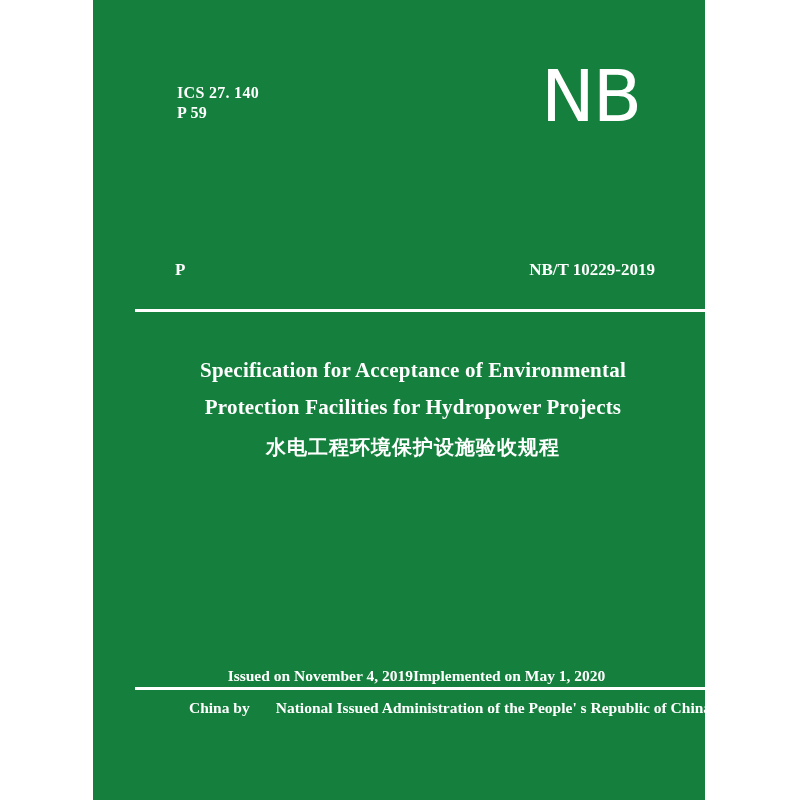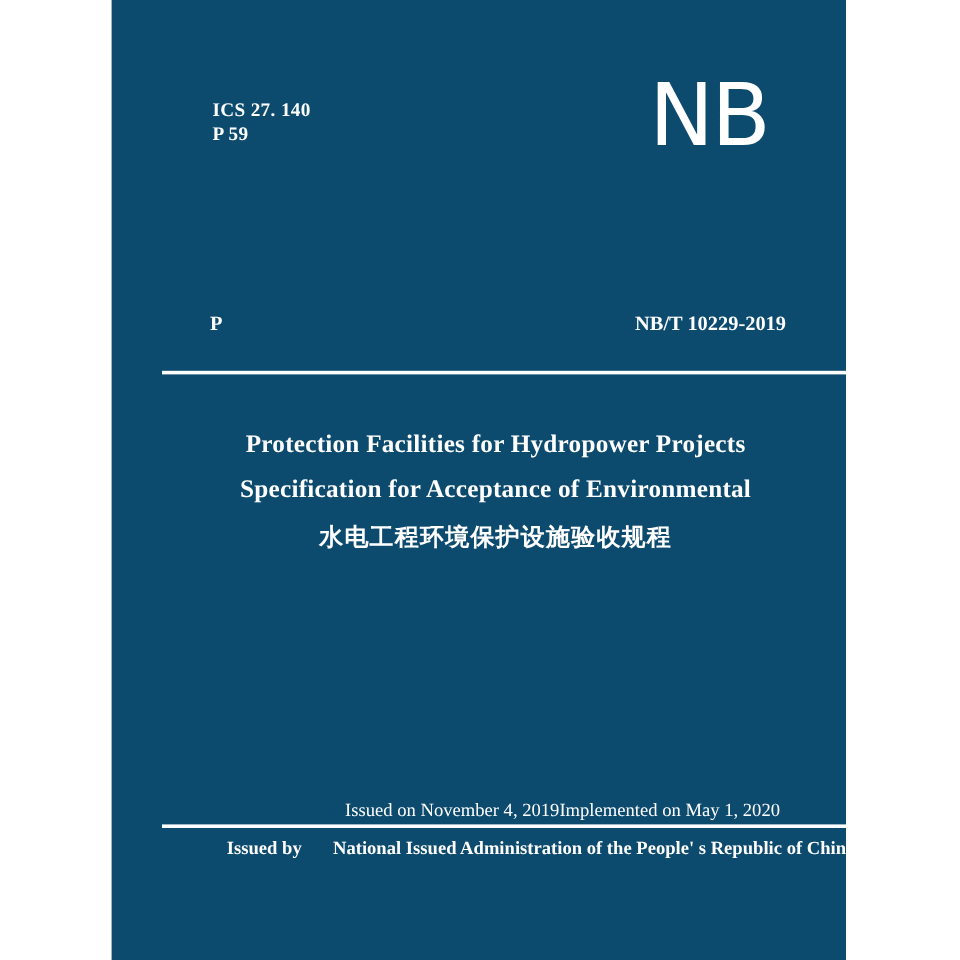--- a/index.html
+++ b/index.html
@@ -16,21 +16,21 @@
     width: 800px;
     height: 800px;
     background: #FFFFFF;
   }
   .cover {
     position: absolute;
     left: 93px;
     top: 0;
     width: 612px;
     height: 800px;
-    background: #0c4a6e;
+    background: #15803d;
     color: #FFFFFF;
   }
   .ics-block {
     position: absolute;
     left: 84px;
     top: 83px;
     font-size: 16px;
     font-weight: bold;
     line-height: 20px;
     letter-spacing: 0.3px;
@@ -99,23 +99,23 @@
     font-size: 20px;
     margin-top: 8px;
     letter-spacing: 1px;
   }
   .dates-row {
     position: absolute;
     left: 90px;
     right: 55px;
     top: 667px;
     display: flex;
-    justify-content: flex-end;
+    justify-content: center;
     font-size: 15.5px;
-    font-weight: normal;
+    font-weight: bold;
   }
   .issuer-row {
     position: absolute;
     left: 96px;
     right: 20px;
     top: 699px;
     font-size: 15.5px;
     font-weight: bold;
     white-space: nowrap;
   }
@@ -136,30 +136,30 @@
 
 
     <div class="num-row">
       <span>P</span>
       <span>NB/T 10229-2019</span>
     </div>
 
     <div class="rule rule-top"></div>
 
     <div class="title-block">
+      <div class="en">Specification for Acceptance of Environmental</div>
       <div class="en">Protection Facilities for Hydropower Projects</div>
-      <div class="en">Specification for Acceptance of Environmental</div>
       <div class="zh">水电工程环境保护设施验收规程</div>
     </div>
 
     <div class="dates-row">
       <span>Issued on November 4, 2019</span>
       <span>Implemented on May 1, 2020</span>
     </div>
 
     <div class="rule rule-bottom"></div>
 
     <div class="issuer-row">
-      <span class="label">Issued by</span><span>National Issued Administration of the People' s Republic of China</span>
+      <span class="label">China by</span><span>National Issued Administration of the People' s Republic of China</span>
     </div>
 
   </div>
 </div>
 
 </body></html>

